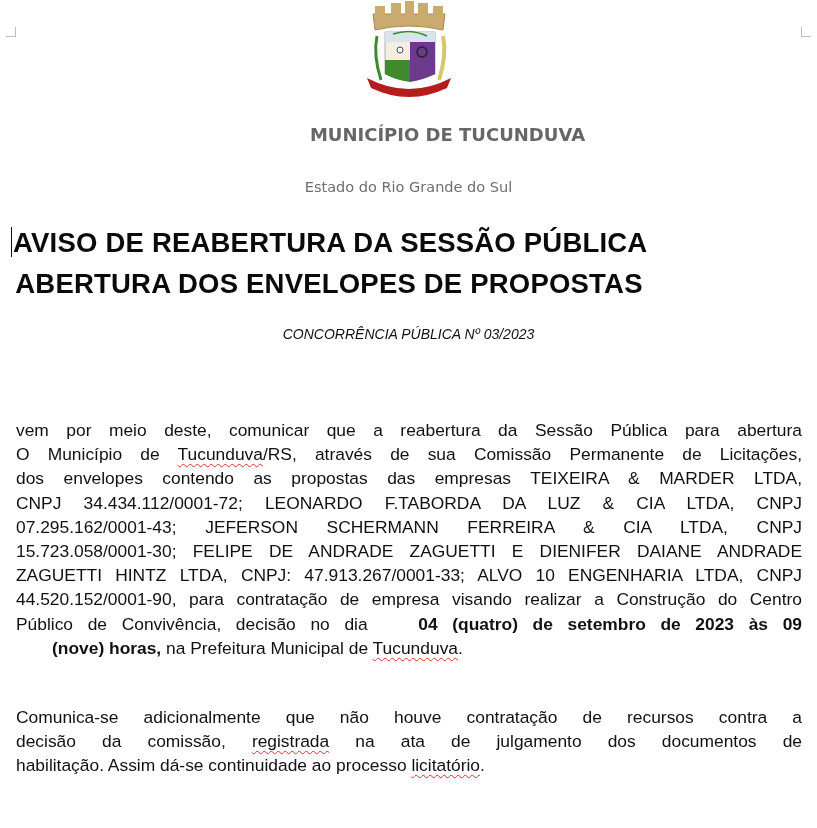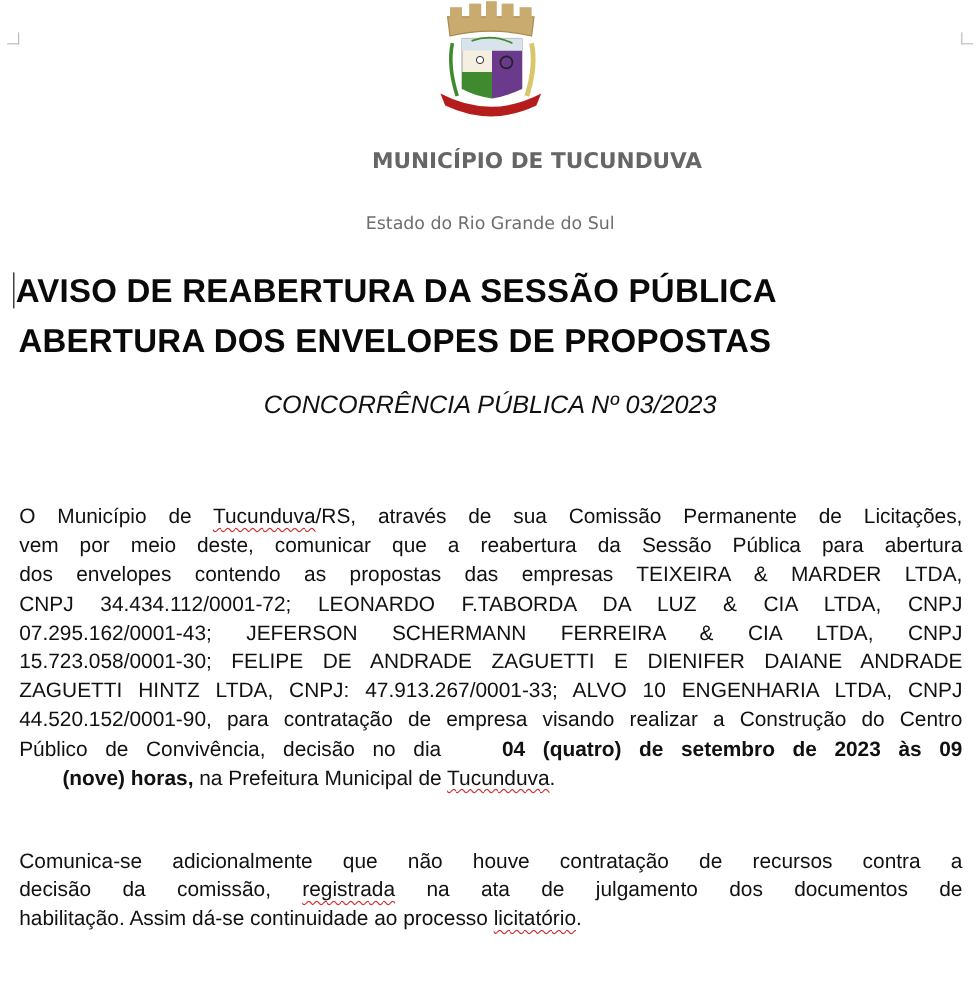--- a/index.html
+++ b/index.html
@@ -7,21 +7,21 @@
   .corner { position:absolute; width:9px; height:9px; border-color:#bdbdbd; border-style:solid; border-width:0; }
   .corner.tl { left:6px; top:27px; border-right-width:1px; border-bottom-width:1px; }
   .corner.tr { left:801px; top:27px; border-left-width:1px; border-bottom-width:1px; }
   .crest { position:absolute; left:355px; top:0px; width:108px; height:102px; }
   .header-name { position:absolute; left:0; top:124px; width:817px; text-align:center; font-family:"DejaVu Sans", sans-serif; font-weight:bold; font-size:18px; color:#666; letter-spacing:0px;padding-left:39px; }
   .header-state { position:absolute; left:0; top:157px; width:817px; text-align:center; font-family:"DejaVu Sans", sans-serif; font-size:14.5px; color:#6e6e6e;margin-top:22px; }
   .title { position:absolute; left:0; width:658px; text-align:center; font-weight:bold; font-size:27.5px; color:#0a0a0a; letter-spacing:0.2px; }
   .title.l1 { top:227px; }
   .title.l2 { top:268px; }
   .cursor { display:inline-block; width:1.5px; height:30px; background:#111; vertical-align:-5px; margin-right:1px; }
-  .subtitle { position:absolute; left:0; top:326px; width:817px; text-align:center; font-style:italic; font-size:21px; color:#111; }
+  .subtitle { position:absolute; left:0; top:326px; width:817px; text-align:center; font-style:italic; font-size:14px; color:#111; }
   .body { position:absolute; left:16px; width:786px; font-size:17.4px; line-height:24.2px; text-align:justify; color:#111; }
   .p1 { top:418px; }
   .p2 { top:705px; }
   .p3 { top:833px; }
   .body b { font-weight:bold;margin-left:36px; }
   .spell { text-decoration: underline wavy #d03030; text-decoration-thickness:1px; text-underline-offset:3px; }
   .line { display:block; text-align:justify; text-align-last:justify; white-space:nowrap; }
   .line.last { text-align-last:left; }
 </style>
 </head>
@@ -55,22 +55,22 @@
 
 <div class="header-name">MUNICÍPIO DE TUCUNDUVA</div>
 <div class="header-state">Estado do Rio Grande do Sul</div>
 
 <div class="title l1"><span class="cursor"></span><span>AVISO DE REABERTURA DA SESSÃO PÚBLICA</span></div>
 <div class="title l2">ABERTURA DOS ENVELOPES DE PROPOSTAS</div>
 
 <div class="subtitle">CONCORRÊNCIA PÚBLICA Nº 03/2023</div>
 
 <div class="body p1">
+  <span class="line">vem por meio deste, comunicar que a reabertura da Sessão Pública para abertura</span>
   <span class="line"><span>O Município de </span><span class="spell">Tucunduva</span><span>/RS, através de sua Comissão Permanente de Licitações,</span></span>
-  <span class="line">vem por meio deste, comunicar que a reabertura da Sessão Pública para abertura</span>
   <span class="line">dos envelopes contendo as propostas das empresas TEIXEIRA &amp; MARDER LTDA,</span>
   <span class="line">CNPJ 34.434.112/0001-72; LEONARDO F.TABORDA DA LUZ &amp; CIA LTDA, CNPJ</span>
   <span class="line">07.295.162/0001-43; JEFERSON SCHERMANN FERREIRA &amp; CIA LTDA, CNPJ</span>
   <span class="line">15.723.058/0001-30; FELIPE DE ANDRADE ZAGUETTI E DIENIFER DAIANE ANDRADE</span>
   <span class="line">ZAGUETTI HINTZ LTDA, CNPJ: 47.913.267/0001-33; ALVO 10 ENGENHARIA LTDA, CNPJ</span>
   <span class="line">44.520.152/0001-90, para contratação de empresa visando realizar a Construção do Centro</span>
   <span class="line"><span>Público de Convivência, decisão no dia </span><b>04 (quatro) de setembro de 2023 às 09</b></span>
   <span class="line last"><b>(nove) horas,</b><span> na Prefeitura Municipal de </span><span class="spell">Tucunduva</span><span>.</span></span>
 </div>
 

